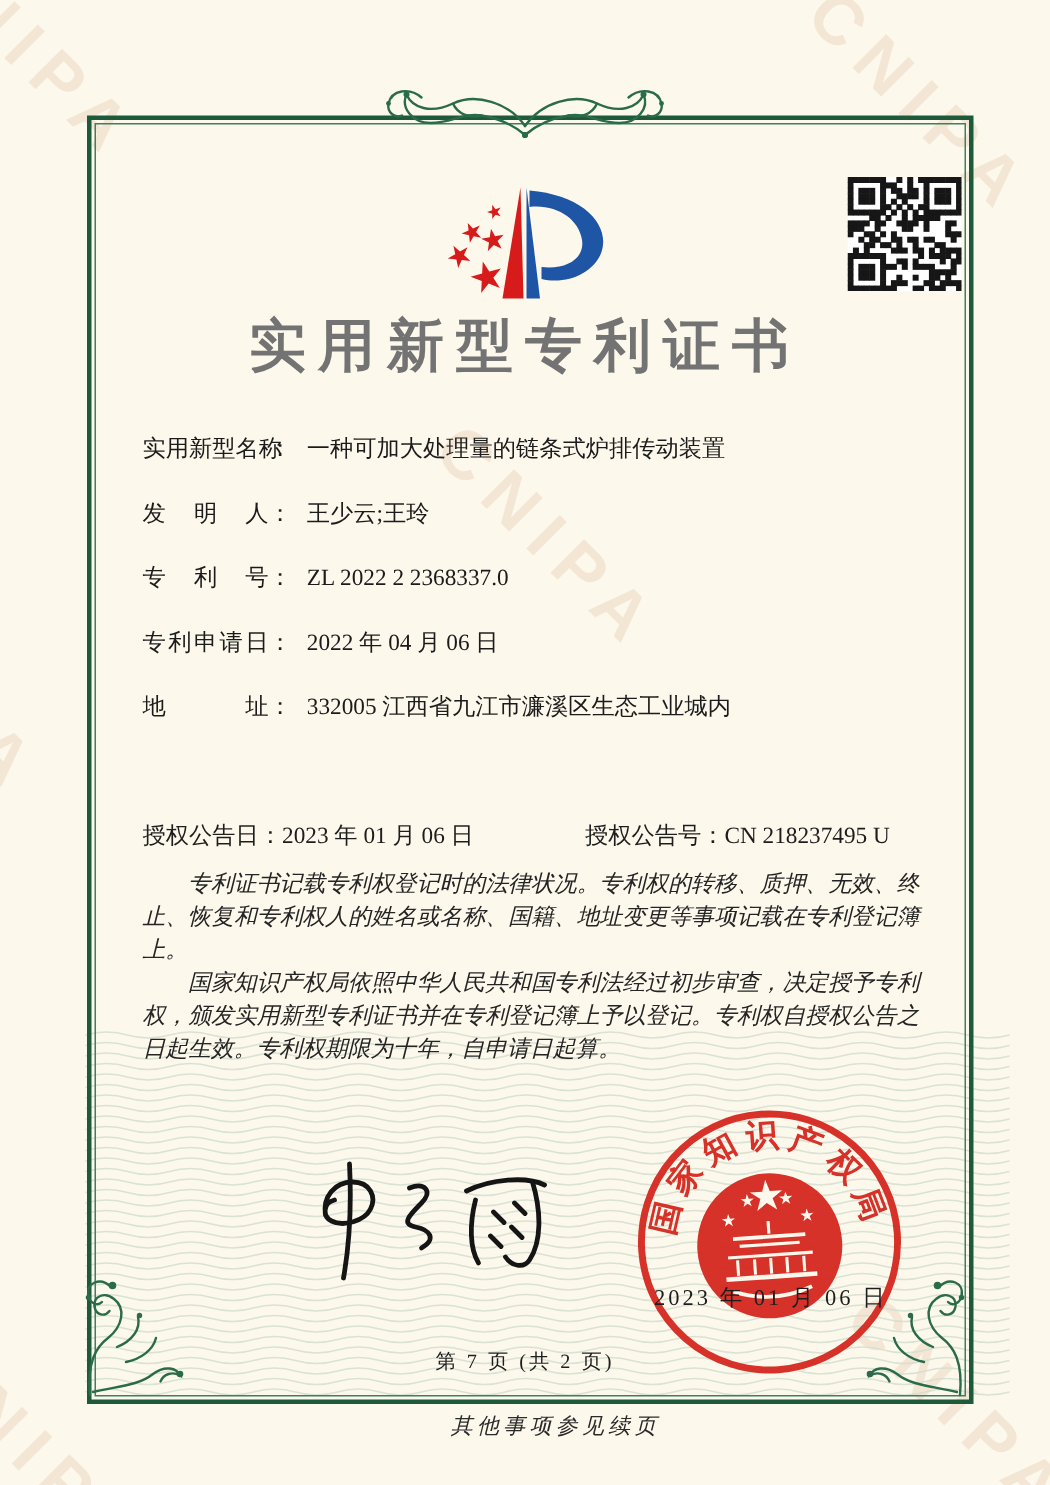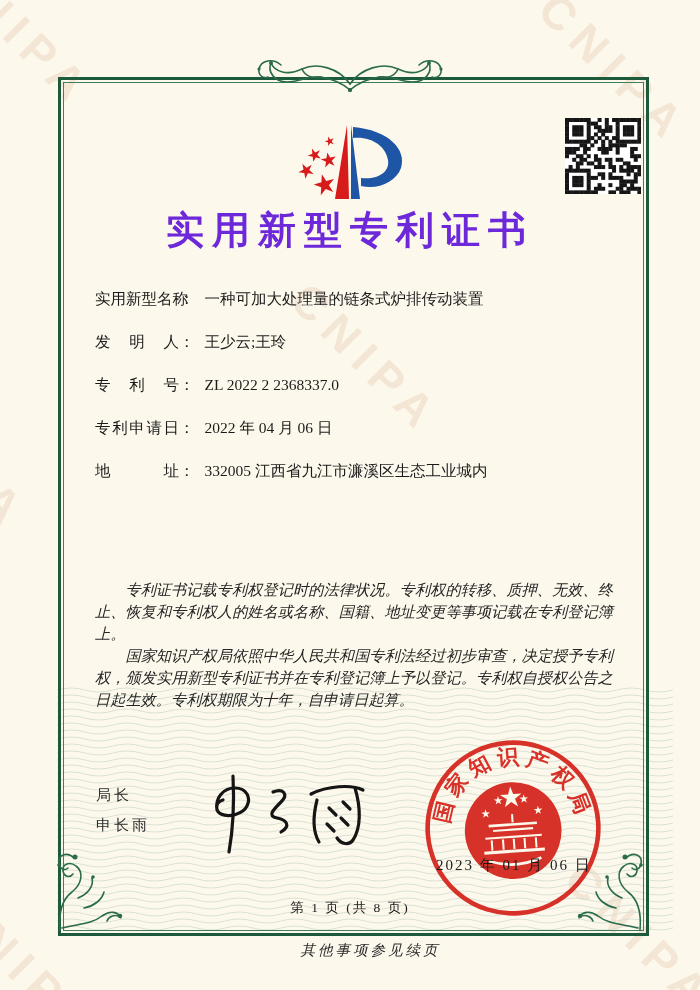--- a/index.html
+++ b/index.html
@@ -31,21 +31,21 @@
   .orn .dot{fill:#2a6b49;stroke:none;}
   .orn-top{left:245px;top:54px;}
   .orn-bl{left:50px;top:846px;}
   .orn-br{left:570px;top:846px;transform:scaleX(-1);}
 
   
   .cert-no{position:absolute;left:88px;top:110px;font-size:15px;letter-spacing:2px;color:#222;z-index:3;}
   .logo{position:absolute;left:293px;top:102px;z-index:3;}
   .qr{position:absolute;left:565px;top:118px;z-index:3;}
   .title{position:absolute;left:0;right:0;top:205px;text-align:center;font-size:38px;font-weight:700;
-         letter-spacing:8px;color:#6d28d9;z-index:3;}
+         letter-spacing:8px;color:#737373;z-index:3;}
 
   
   .fields{position:absolute;left:95px;top:289px;width:520px;z-index:3;}
   .frow{height:43px;font-size:15.5px;color:#1b1b1b;white-space:nowrap;}
   .lbl{display:inline-block;width:84px;text-align:justify;text-align-last:justify;vertical-align:top;}
   .colon{display:inline-block;margin-right:10px;}
   .grant{position:absolute;left:95px;top:547px;width:520px;font-size:15.5px;white-space:nowrap;z-index:3;}
   .grant .col2{position:absolute;left:295px;top:0;}
 
   
@@ -442,30 +442,30 @@
       <span class="lbl">专利号</span><span class="colon">：</span><span class="val">ZL 2022 2 2368337.0</span>
     </div>
     <div class="frow">
       <span class="lbl">专利申请日</span><span class="colon">：</span><span class="val">2022 年 04 月 06 日</span>
     </div>
     <div class="frow">
       <span class="lbl">地址</span><span class="colon">：</span><span class="val">332005 江西省九江市濂溪区生态工业城内</span>
     </div>
   </div>
 
+  <div class="grant">
+    <span><span>授权公告日</span><span>：</span><span>2023 年 01 月 06 日</span></span>
+    <span class="col2"><span>授权公告号</span><span>：</span><span>CN 218237495 U</span></span>
+  </div>
 
   <div class="paras">
     <p>专利证书记载专利权登记时的法律状况。专利权的转移、质押、无效、终止、恢复和专利权人的姓名或名称、国籍、地址变更等事项记载在专利登记簿上。</p>
     <p>国家知识产权局依照中华人民共和国专利法经过初步审查，决定授予专利权，颁发实用新型专利证书并在专利登记簿上予以登记。专利权自授权公告之日起生效。专利权期限为十年，自申请日起算。</p>
   </div>
 
-  <div class="officer">
-    <div>局长</div>
-    <div>申长雨</div>
-  </div>
 
   <svg class="sig" width="175" height="90" viewBox="0 0 175 90">
     <path d="M14,38 C12,26 20,16 32,16 C44,16 48,26 44,34 C40,42 26,46 18,42 C12,39 12,30 20,28"></path>
     <path d="M30,4 C31,24 31,52 26,80"></path>
     <path d="M70,20 C80,16 86,22 78,30 C70,38 64,44 74,46 C84,48 88,54 78,60"></path>
     <path d="M108,22 C124,14 148,12 160,18"></path>
     <path d="M114,28 C110,44 110,60 116,70"></path>
     <path d="M152,16 C158,36 158,56 150,68 C146,74 138,72 134,66"></path>
     <path d="M126,36 L133,43 M140,30 L147,37 M124,52 L131,59 M138,46 L145,53"></path>
   </svg>
@@ -493,16 +493,16 @@
         <path d="M68,89 L107,89" stroke-width="2"></path>
         <path d="M60,96 L115,96" stroke-width="2"></path>
         <path d="M66,98 L66,108 M77,98 L77,108 M87.5,98 L87.5,108 M98,98 L98,108 M109,98 L109,108" stroke-width="2"></path>
         <path d="M58,110 L117,110" stroke-width="3"></path>
         <path d="M62,118 Q87.5,128 113,118" stroke-width="2.5"></path>
       </g>
     </g>
   </svg>
   <div class="seal-date">2023 年 01 月 06 日</div>
 
-  <div class="page-info">第 1 页 (共 8 页)</div>
+  <div class="page-info">第 7 页 (共 2 页)</div>
   <div class="cont-note">其他事项参见续页</div>
 
 </div>
 
 </body></html>

